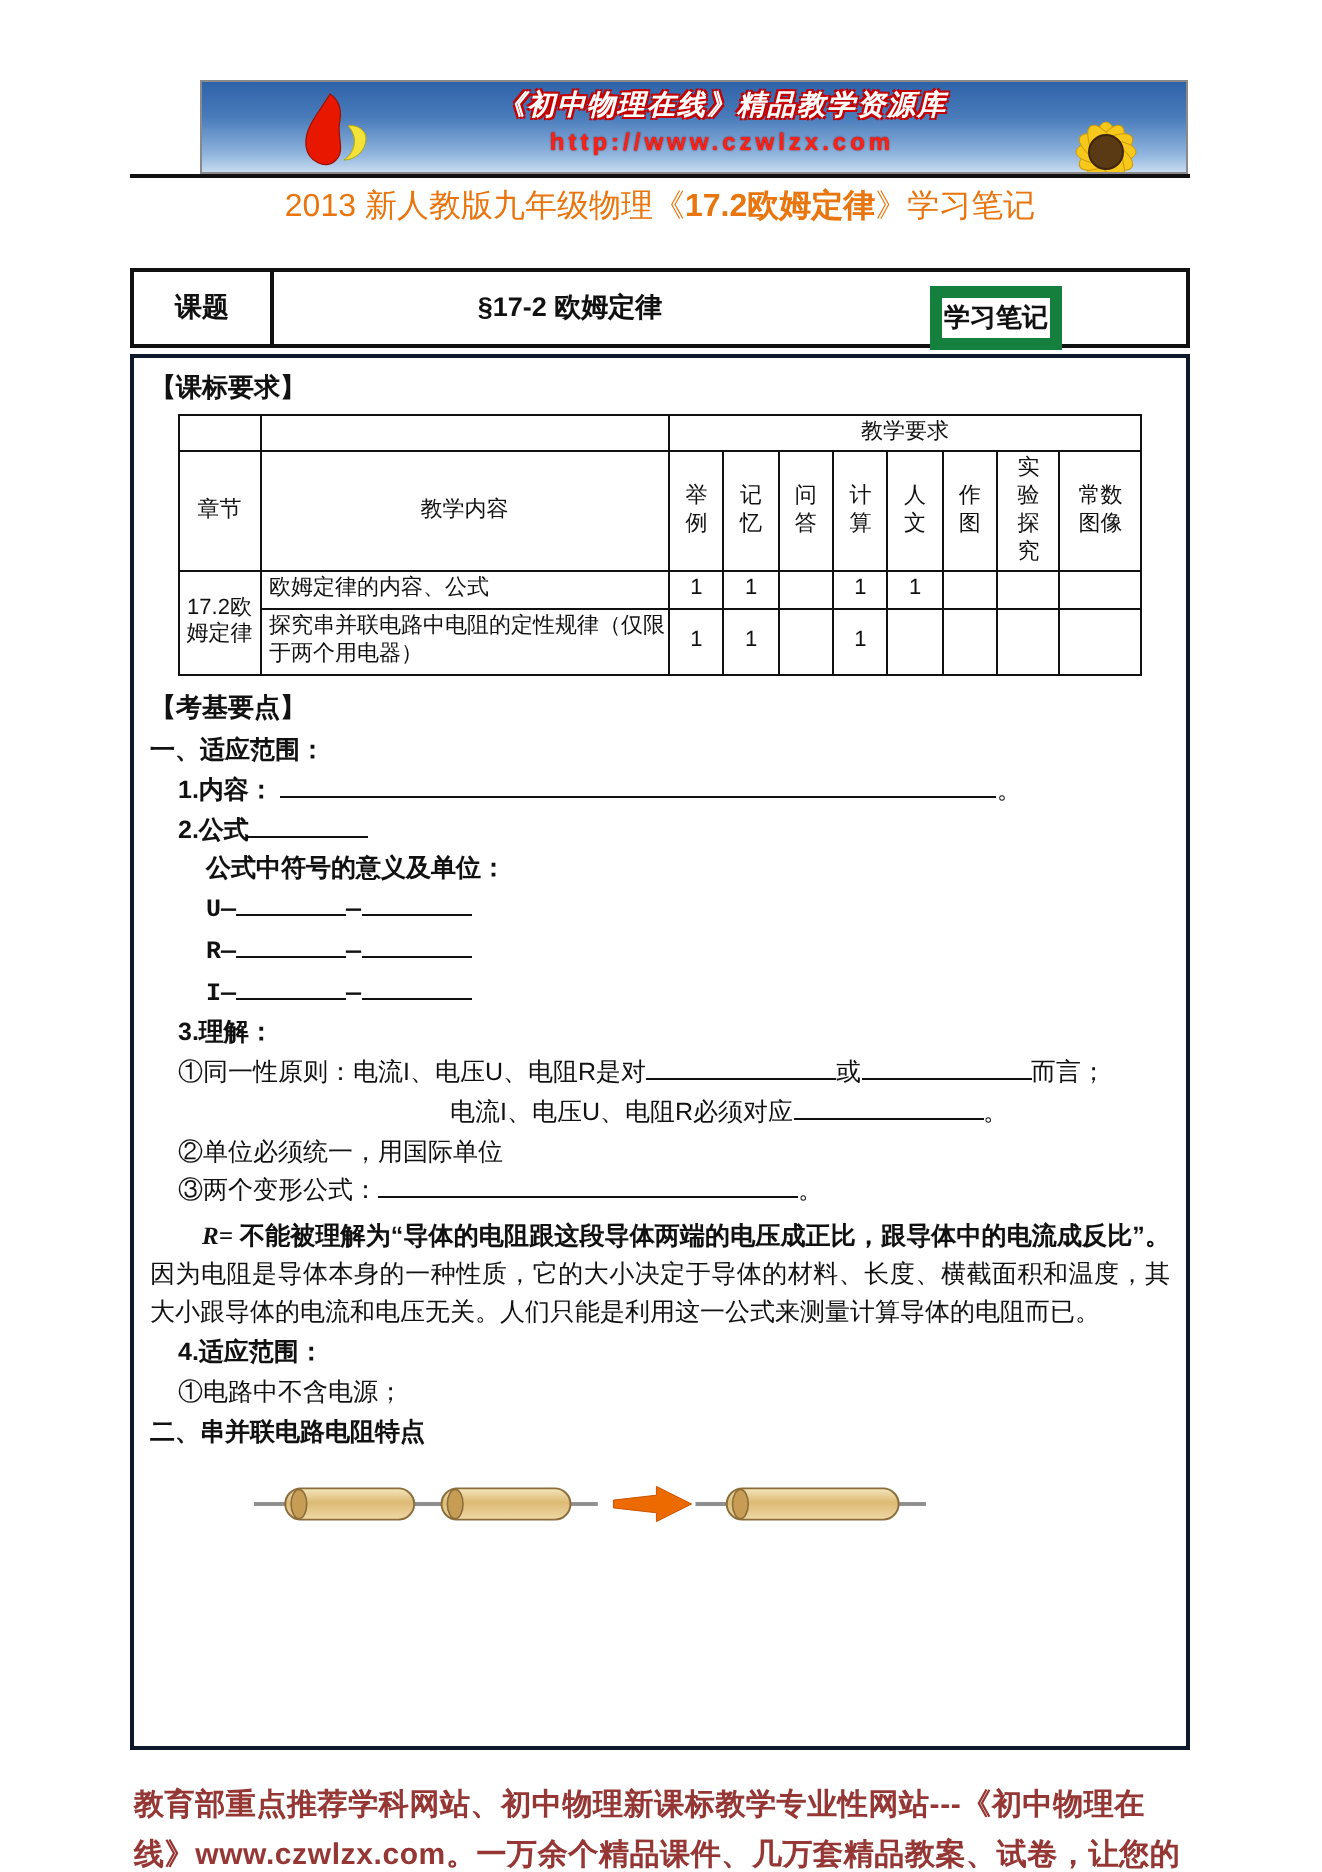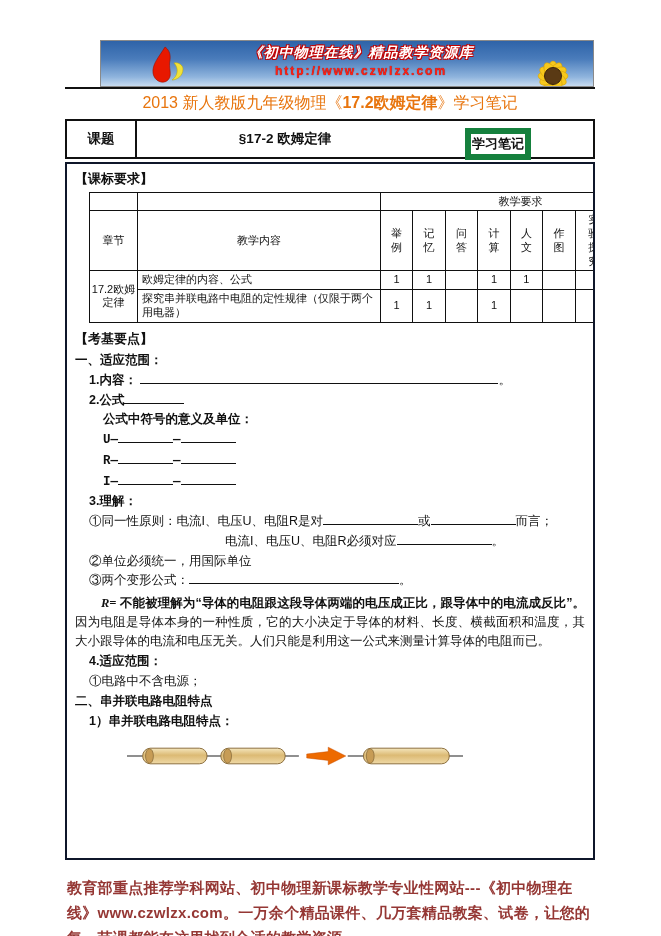--- a/index.html
+++ b/index.html
@@ -13,40 +13,40 @@
             background:linear-gradient(180deg,#2e63a8 0%,#4a7cbb 40%,#8fb4dd 80%,#c7dbf0 100%); }
   .logo { position:absolute; left:42px; top:4px; }
   .banner-text { position:absolute; left:110px; top:3px; width:300px; text-align:center; }
   .banner-title { color:#ffffff; font-weight:bold; font-style:italic; font-size:14px; letter-spacing:1px;
                   text-shadow:1px 1px 0 #c40000,-1px -1px 0 #c40000,1px -1px 0 #c40000,-1px 1px 0 #c40000; }
   .banner-url { color:#ff2014; font-weight:bold; font-size:12px; letter-spacing:2px; margin-top:2px;
                 text-shadow:0 0 1px #7a0000; }
   .sunflower { position:absolute; right:2px; bottom:-10px; }
 
   
-  .doc-title { border-top:2px solid #111; text-align:center; padding:4px 0 5px 0;
+  .doc-title { border-top:2px solid #111; text-align:center; padding:4px 0 20px 0;
                color:#e8750e; font-size:16px; }
   .doc-title .b { font-weight:bold; }
 
   
   table { border-collapse:collapse; }
   .topic-table { width:530px; }
   .topic-table td { border:2px solid #111; height:38px; font-size:13.5px; }
   .topic-label { width:70px; text-align:center; font-weight:bold; }
   .topic-main { position:relative; text-align:center; font-weight:bold; padding-right:160px; }
   .badge { position:absolute; right:62px; top:7px; border:6px solid #15803d; padding:1px 1px;
            font-weight:bold; font-size:13px; }
 
   
   .box { margin-top:3px; border:2px solid #0f172a; height:698px; overflow:hidden; padding:3px 8px 0 8px;
          font-size:12.5px; line-height:1.5; }
   .h-black { font-weight:bold; font-size:13px; margin:2px 0 3px 0; }
 
   
-  .req-table { margin:2px 0 6px 14px; width:572px; font-size:11px; }
+  .req-table { margin:2px 0 6px 14px; width:482px; font-size:11px; }
   .req-table td, .req-table th { border:1px solid #111; text-align:center; vertical-align:middle;
                                  font-weight:normal; padding:2px 1px; line-height:1.25; }
   .req-table .c-chap { width:40px; }
   .req-table .c-cont { width:202px; }
   .req-table .c-n { width:27px; }
   .req-table .c-exp { width:31px; }
   .req-table .c-img { width:40px; }
   .vh { display:inline-block; width:13px; word-break:break-all; }
   .vh22 { display:inline-block; width:26px; word-break:break-all; }
   .req-table .cont-cell { text-align:left; padding-left:4px; }
@@ -208,21 +208,20 @@
 
       <div class="note">
         <span class="rformula">R=</span>
         <span class="b">不能被理解为“导体的电阻跟这段导体两端的电压成正比，跟导体中的电流成反比”。</span><span>因为电阻是导体本身的一种性质，它的大小决定于导体的材料、长度、横截面积和温度，其大小跟导体的电流和电压无关。人们只能是利用这一公式来测量计算导体的电阻而已。</span>
       </div>
 
       <div class="ln ind1 b">4.适应范围：</div>
       <div class="ln ind1">①电路中不含电源；</div>
 
       <div class="ln b">二、串并联电路电阻特点</div>
-      <div class="ln ind1 b">1）串并联电路电阻特点：</div>
 
 
       <div class="diagram">
         <svg width="336" height="36" viewBox="0 0 344 36">
           <defs>
             <linearGradient id="rg" x1="0" y1="0" x2="0" y2="1">
               <stop offset="0" stop-color="#f4e6bd"></stop>
               <stop offset="0.45" stop-color="#dcba74"></stop>
               <stop offset="1" stop-color="#efd9a6"></stop>
             </linearGradient>

